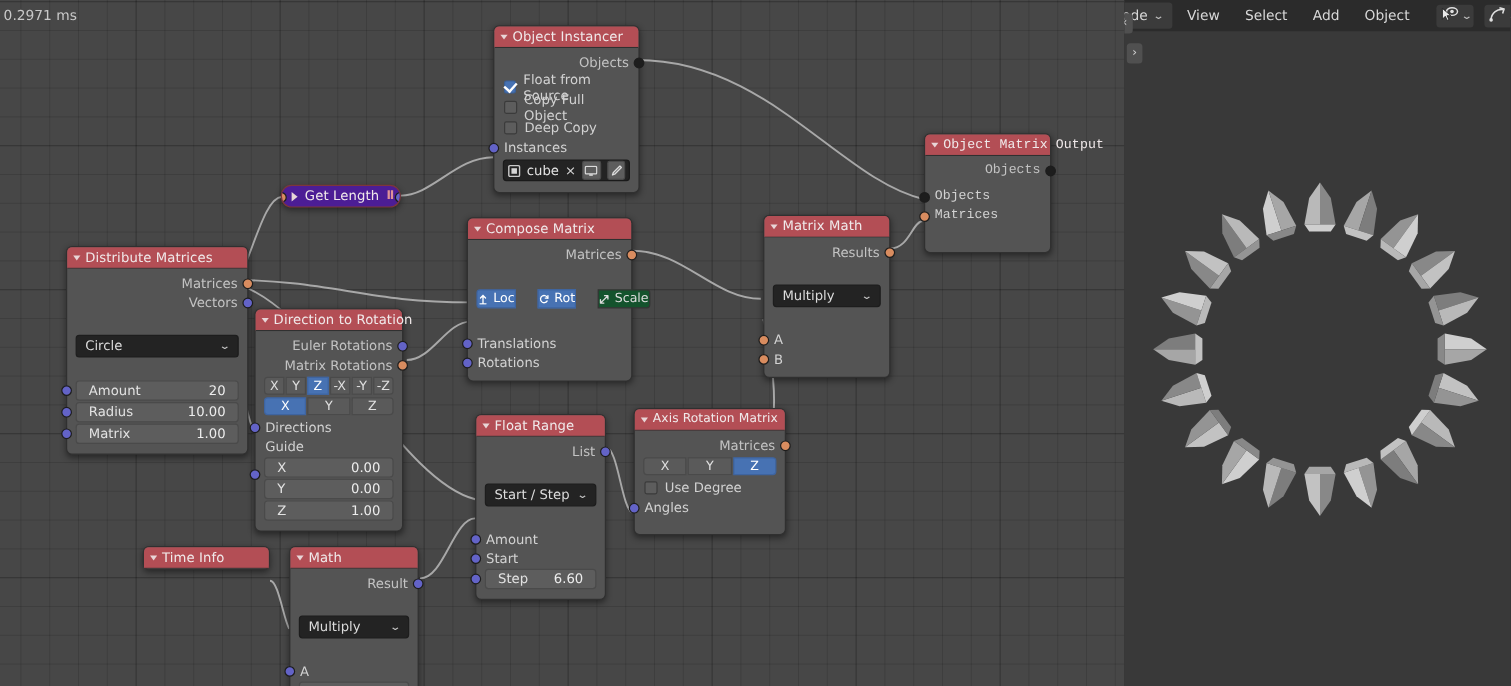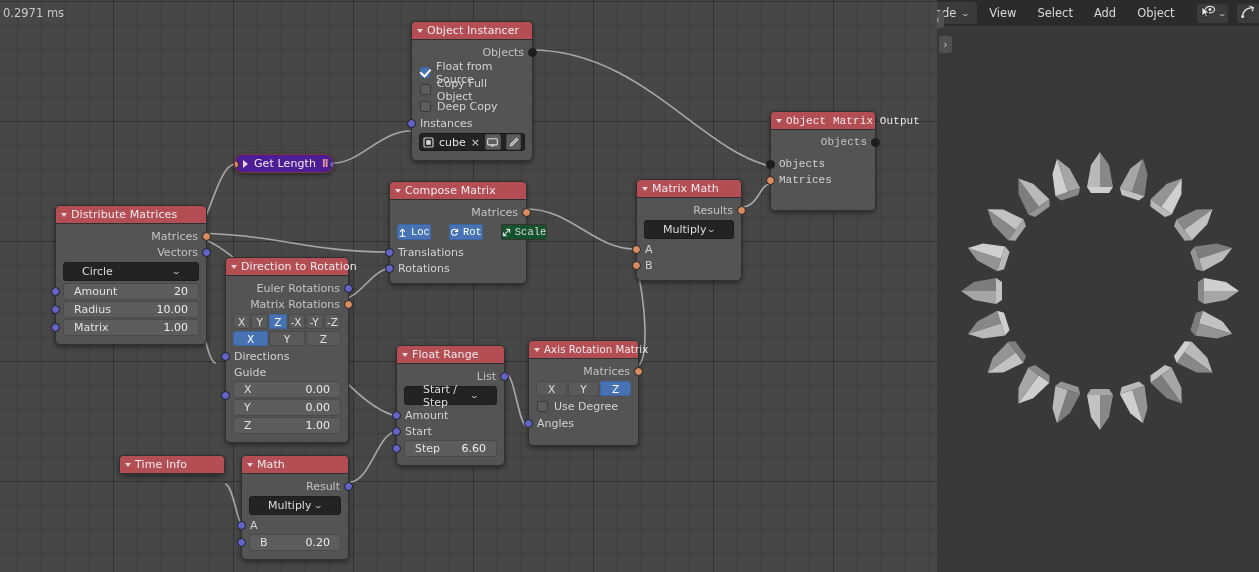--- a/index.html
+++ b/index.html
@@ -42,22 +42,22 @@
 
   
   .sock{position:absolute;width:9px;height:9px;border-radius:50%;
         border:1px solid #1d1d1d;box-sizing:border-box;}
   .sock.vec{background:#6363c7;}
   .sock.mat{background:#d98c5f;}
   .sock.obj{background:#1d1d1d;}
   .sock.geo{background:#00d6a3;}
 
   
-  .drop{margin:2px 7px;height:17px;background:#232323;border:1px solid #1d1d1d;
-        border-radius:3px;display:flex;align-items:center;padding:0 18px;
+  .drop{margin:19px 7px;height:17px;background:#232323;border:1px solid #1d1d1d;
+        border-radius:3px;display:flex;align-items:center;padding:0 7px;
         font-size:11px;color:#dcdcdc;justify-content:space-between;}
   .drop .chev{font-size:8px;color:#c8c8c8;transform:scaleX(1.5);}
   .field{margin:1px 7px;height:15px;background:#5d5d5d;border:1px solid #4a4a4a;
          border-radius:3px;display:flex;align-items:center;
          justify-content:space-between;padding:0 10px;font-size:11px;color:#e2e2e2;}
   .field .v{color:#ededed;}
   .chk{display:flex;align-items:center;padding:0 8px;height:17px;font-size:11px;color:#d2d2d2;}
   .box{width:11px;height:11px;border-radius:2px;background:#5d5d5d;
        border:1px solid #3b3b3b;margin-right:6px;box-sizing:border-box;
        display:flex;align-items:center;justify-content:center;}
@@ -66,21 +66,21 @@
        border-width:0 2px 2px 0;transform:rotate(42deg) translate(-1px,-1px);}
 
   .segrow{display:flex;margin:2px 7px;gap:1px;}
   .seg{flex:1;height:15px;background:#5a5a5a;display:flex;align-items:center;
        justify-content:center;font-size:10.5px;color:#e0e0e0;border:1px solid #4a4a4a;
        box-sizing:border-box;}
   .seg:first-child{border-radius:3px 0 0 3px;}
   .seg:last-child{border-radius:0 3px 3px 0;}
   .seg.on{background:#4772b3;border-color:#3e64a0;color:#fff;}
 
-  .toggrow{display:flex;margin:4px 7px;gap:18px;font-family:Liberation Mono, monospace;}
+  .toggrow{display:flex;margin:21px 7px;gap:18px;}
   .tog{flex:1;height:16px;background:#14532d;display:flex;align-items:center;
        justify-content:center;gap:4px;font-size:10.5px;color:#ddd;
        border:1px solid #343434;box-sizing:border-box;}
   .tog:first-child{border-radius:3px 0 0 3px;}
   .tog:last-child{border-radius:0 3px 3px 0;}
   .tog.on{background:#4772b3;border-color:#3e64a0;color:#fff;}
   .tog svg{display:block;}
 
   .objfield{margin:2px 7px;height:16px;background:#232323;border:1px solid #1a1a1a;
             border-radius:3px;display:flex;align-items:center;padding:0 3px;gap:5px;}
@@ -248,21 +248,21 @@
           <span class="v">10.00</span>
         </div>
         <div class="field" style="position:relative">
           <span class="sock vec" style="left:-13px;top:3px;"></span>
           <span>Matrix</span>
           <span class="v">1.00</span>
         </div>
       </div>
     </div>
 
-    <div class="node" style="left:225px;top:257px;width:124px;">
+    <div class="node" style="left:212px;top:257px;width:124px;">
       <div class="node-head">
         <span class="tri"></span>
         <span class="node-title">Direction to Rotation</span>
       </div>
       <div class="node-body">
         <div class="row out">
           <span>Euler Rotations</span>
           <span class="sock vec" style="right:-5px;top:4px;"></span>
         </div>
         <div class="row out">
@@ -419,21 +419,21 @@
           <span>Start</span>
         </div>
         <div class="field" style="position:relative">
           <span class="sock vec" style="left:-13px;top:3px;"></span>
           <span>Step</span>
           <span class="v">6.60</span>
         </div>
       </div>
     </div>
 
-    <div class="node" style="left:528px;top:340px;width:111px;">
+    <div class="node" style="left:528px;top:340px;width:127px;">
       <div class="node-head">
         <span class="tri"></span>
         <span class="node-title" style="font-size:10.2px">Axis Rotation Matrix</span>
       </div>
       <div class="node-body" style="padding-bottom:14px">
         <div class="row out">
           <span>Matrices</span>
           <span class="sock mat" style="right:-5px;top:4px;"></span>
         </div>
         <div class="segrow">

